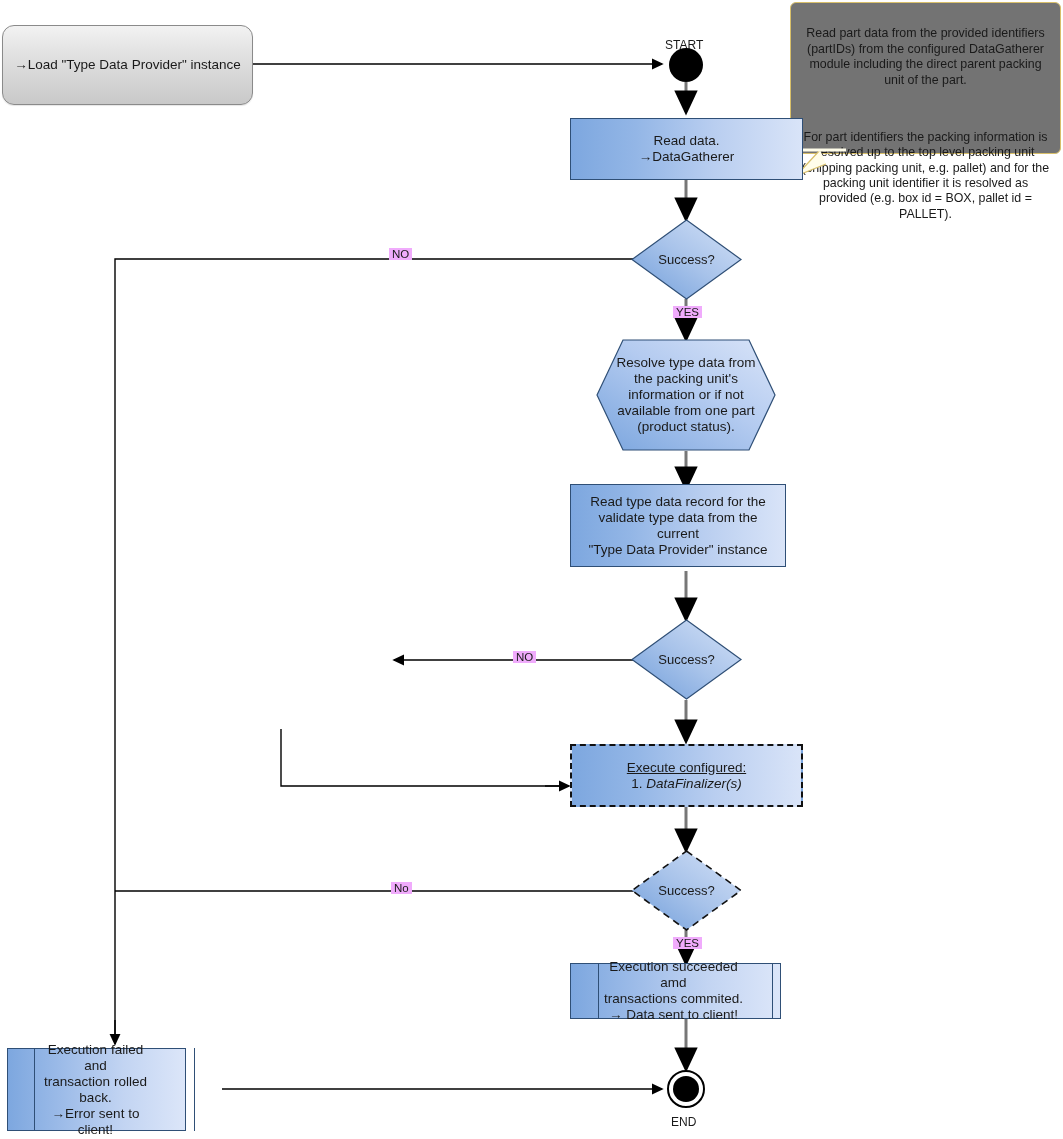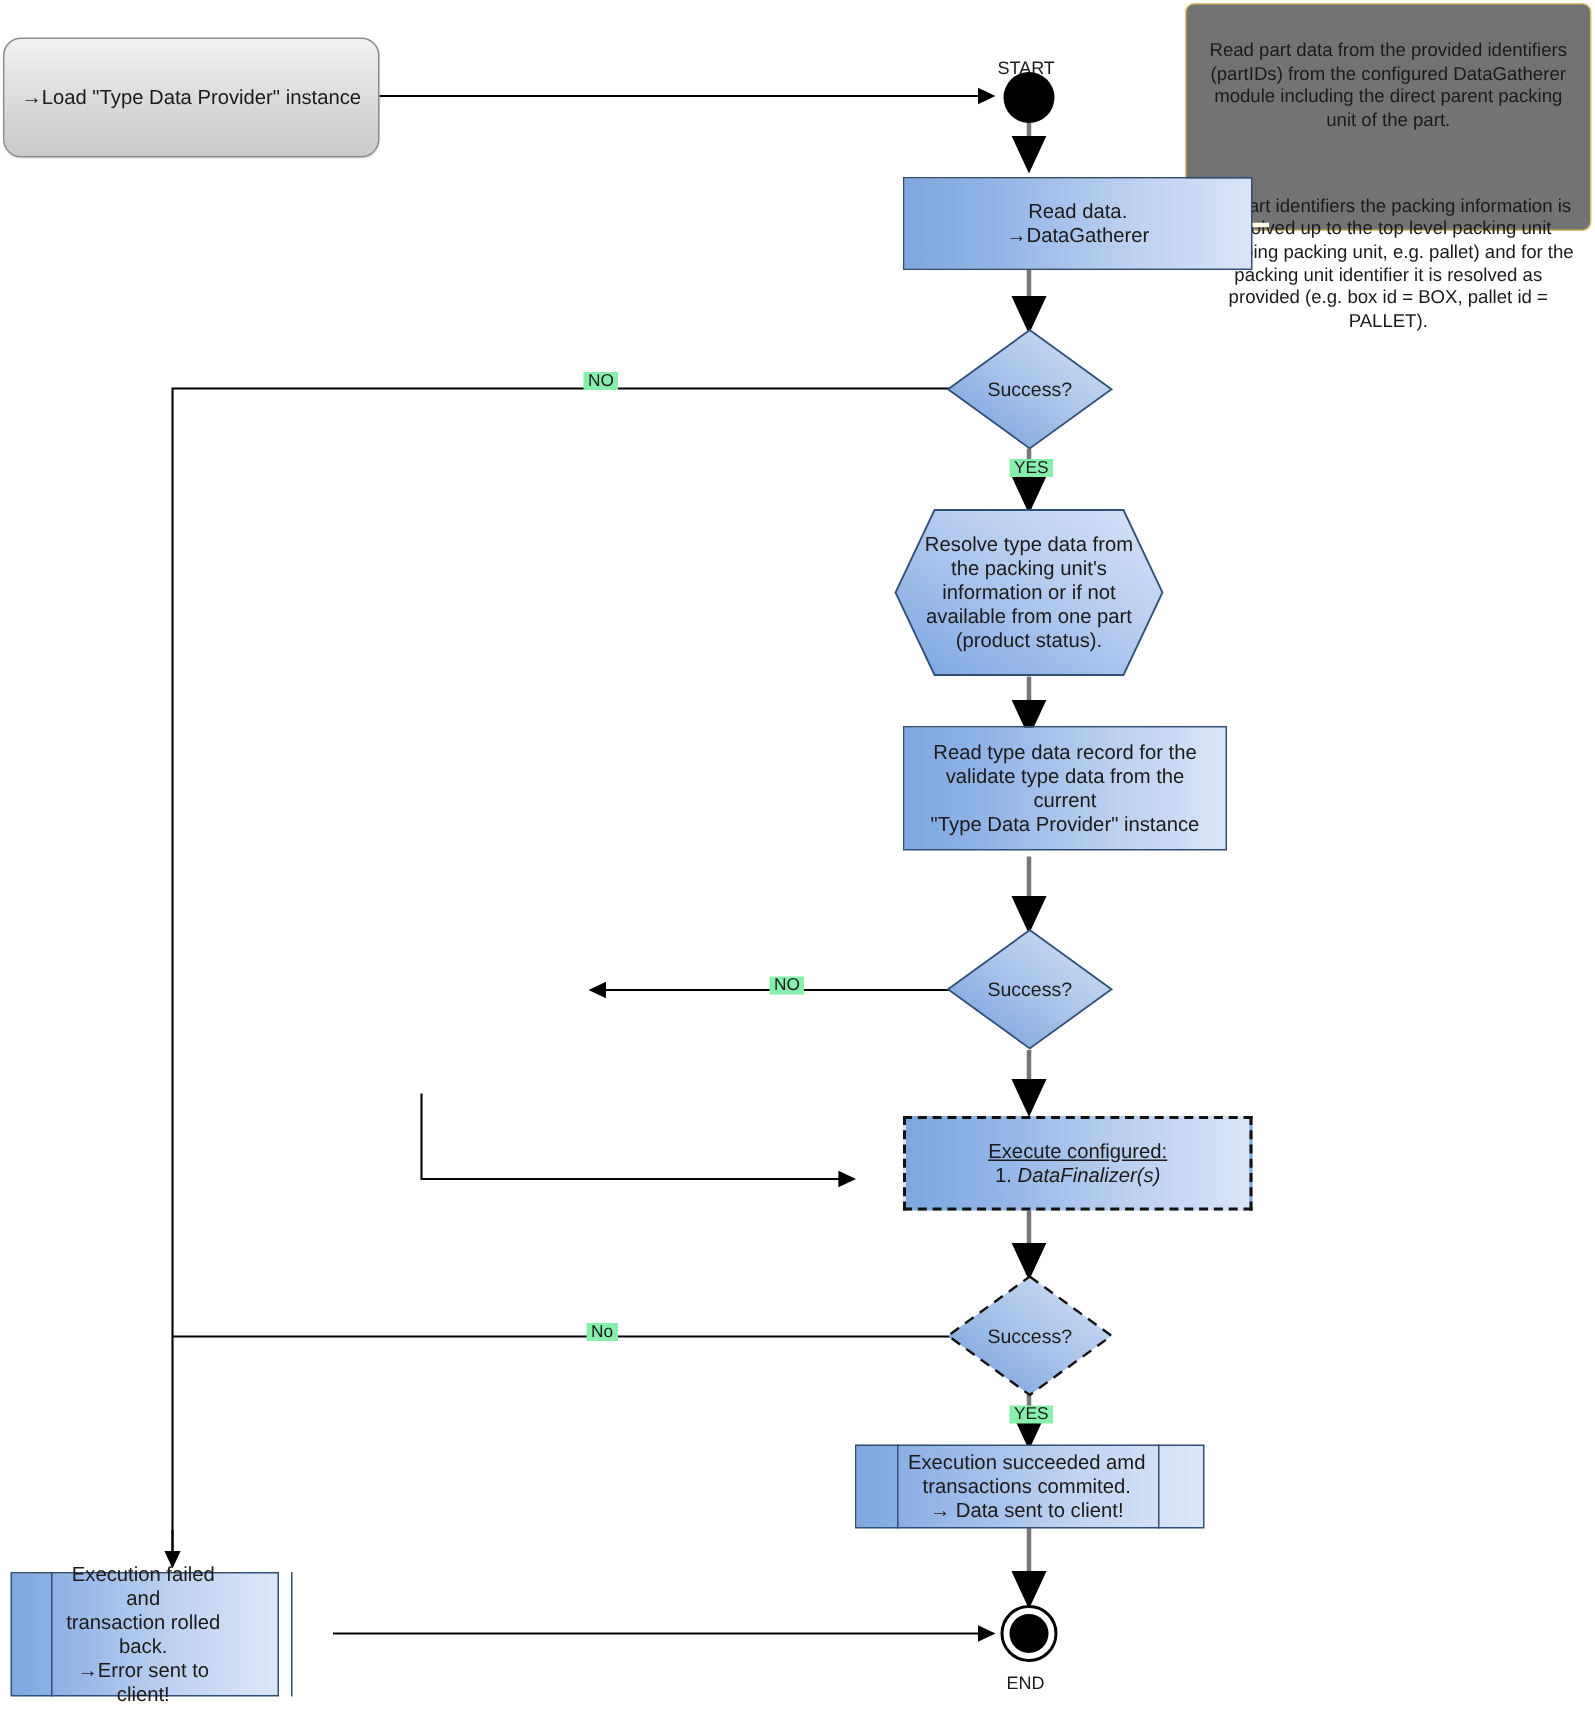--- a/index.html
+++ b/index.html
@@ -35,21 +35,20 @@
     background: linear-gradient(180deg, #f2f2f2 0%, #e2e2e2 35%, #c9c9c9 100%);
     border: 1px solid #8a8a8a;
     border-radius: 12px;
     box-shadow: 0 1px 1px rgba(0,0,0,0.10);
   }
 
   
   .blue-box {
     background: linear-gradient(90deg, #7da7df 0%, #93b6e6 28%, #b9cef0 62%, #d9e4f8 100%);
     border: 1px solid #2f4f76;
-    margin-left: 32px;
   }
   .blue-box.dashed { border: 2px dashed #111111; }
 
   
   .bar-box { position: absolute; box-sizing: border-box; }
   .bar-box .inner {
     position: absolute; inset: 0;
     background: linear-gradient(90deg, #7da7df 0%, #9cbbe8 30%, #c2d4f2 65%, #dce6f9 100%);
     border: 1px solid #2f4f76;
     box-sizing: border-box;
@@ -118,21 +117,21 @@
     inset: 4px;
     background: #000;
     border-radius: 50%;
   }
 
   
   .edge-label {
     position: absolute;
     font-size: 11.5px;
     color: #1a1a1a;
-    background: #86efac;
+    background: #f0abfc;
     padding: 0 3px;
     white-space: nowrap;
   }
   .term-label {
     position: absolute;
     font-size: 12px;
     color: #1a1a1a;
     white-space: nowrap;
   }
 
@@ -282,21 +281,21 @@
           <stop offset="100%" stop-color="#d5e2f7"></stop>
         </linearGradient>
       </defs>
       <polygon points="55.5,1 110,40.5 55.5,80 1,40.5" fill="url(#dg3)" stroke="#111111" stroke-width="1.6" stroke-dasharray="7 5"></polygon>
     </svg>
     <div class="dlabel">Success?</div>
   </div>
   <div class="edge-label" style="left:391px; top:882px;">No</div>
   <div class="edge-label" style="left:673px; top:937px;">YES</div>
 
-  <div class="bar-box" style="left:570px; top:963px; width:233px; height:56px;padding-left:40px;">
+  <div class="bar-box" style="left:570px; top:963px; width:211px; height:56px;padding-left:40px;">
     <div class="inner"></div>
     <div class="vline" style="left:28px;"></div>
     <div class="vline" style="left:202px;"></div>
     <div class="label" style="padding:0 34px 0 30px; box-sizing:border-box;">Execution succeeded amd
 transactions commited.
 → Data sent to client!</div>
   </div>
 
   <div class="bar-box" style="left:7px; top:1048px; width:179px; height:83px;">
     <div class="inner"></div>

